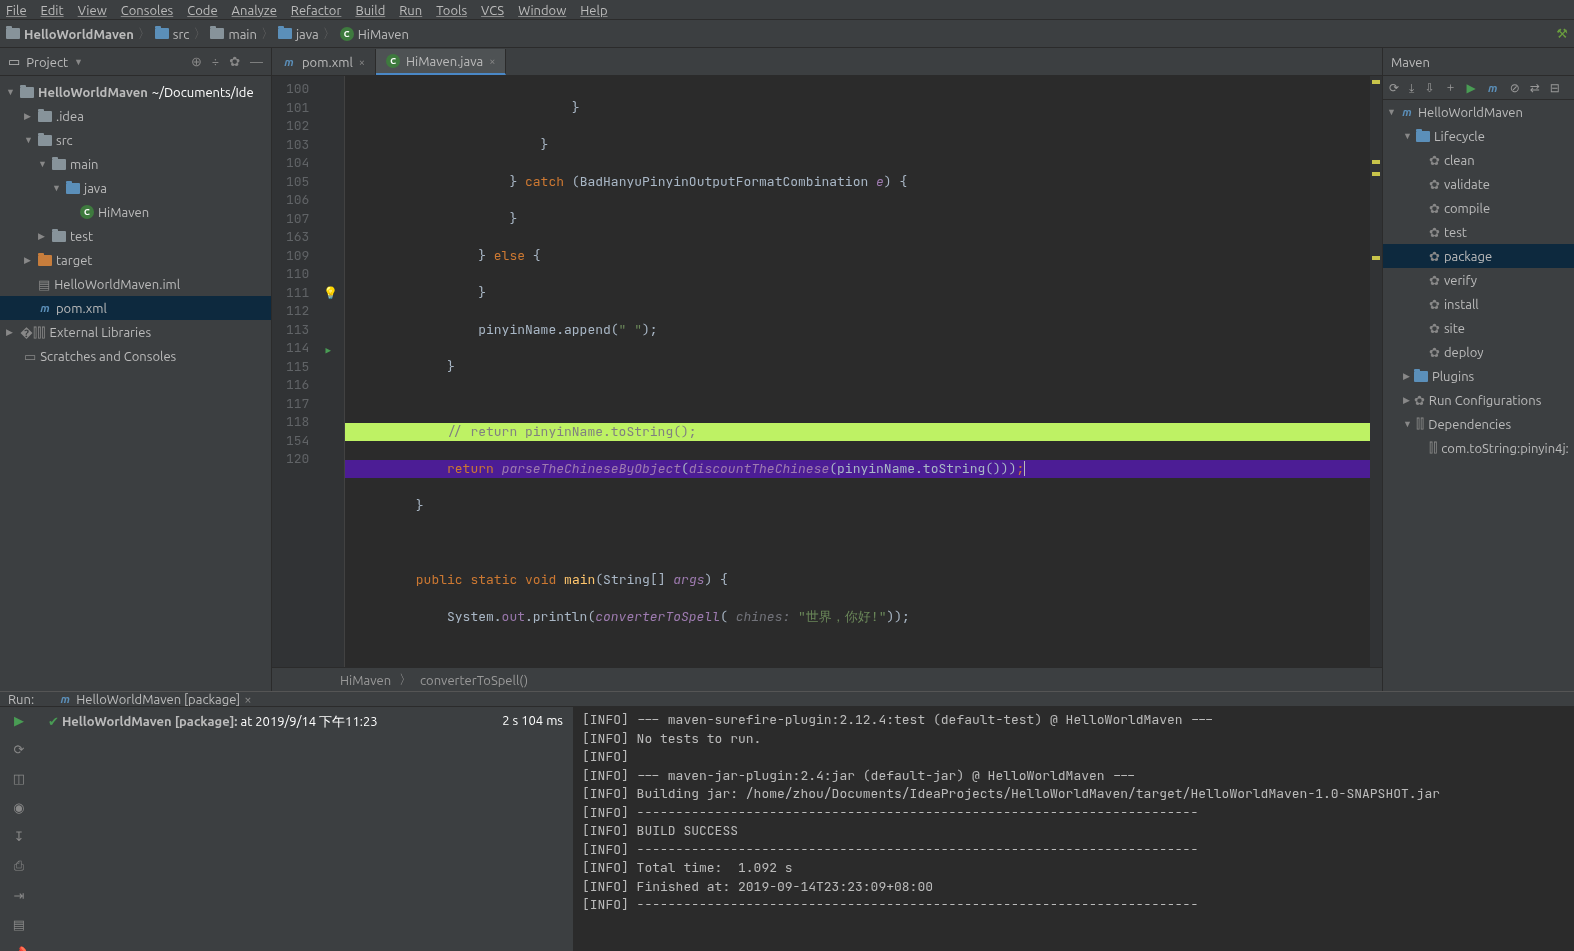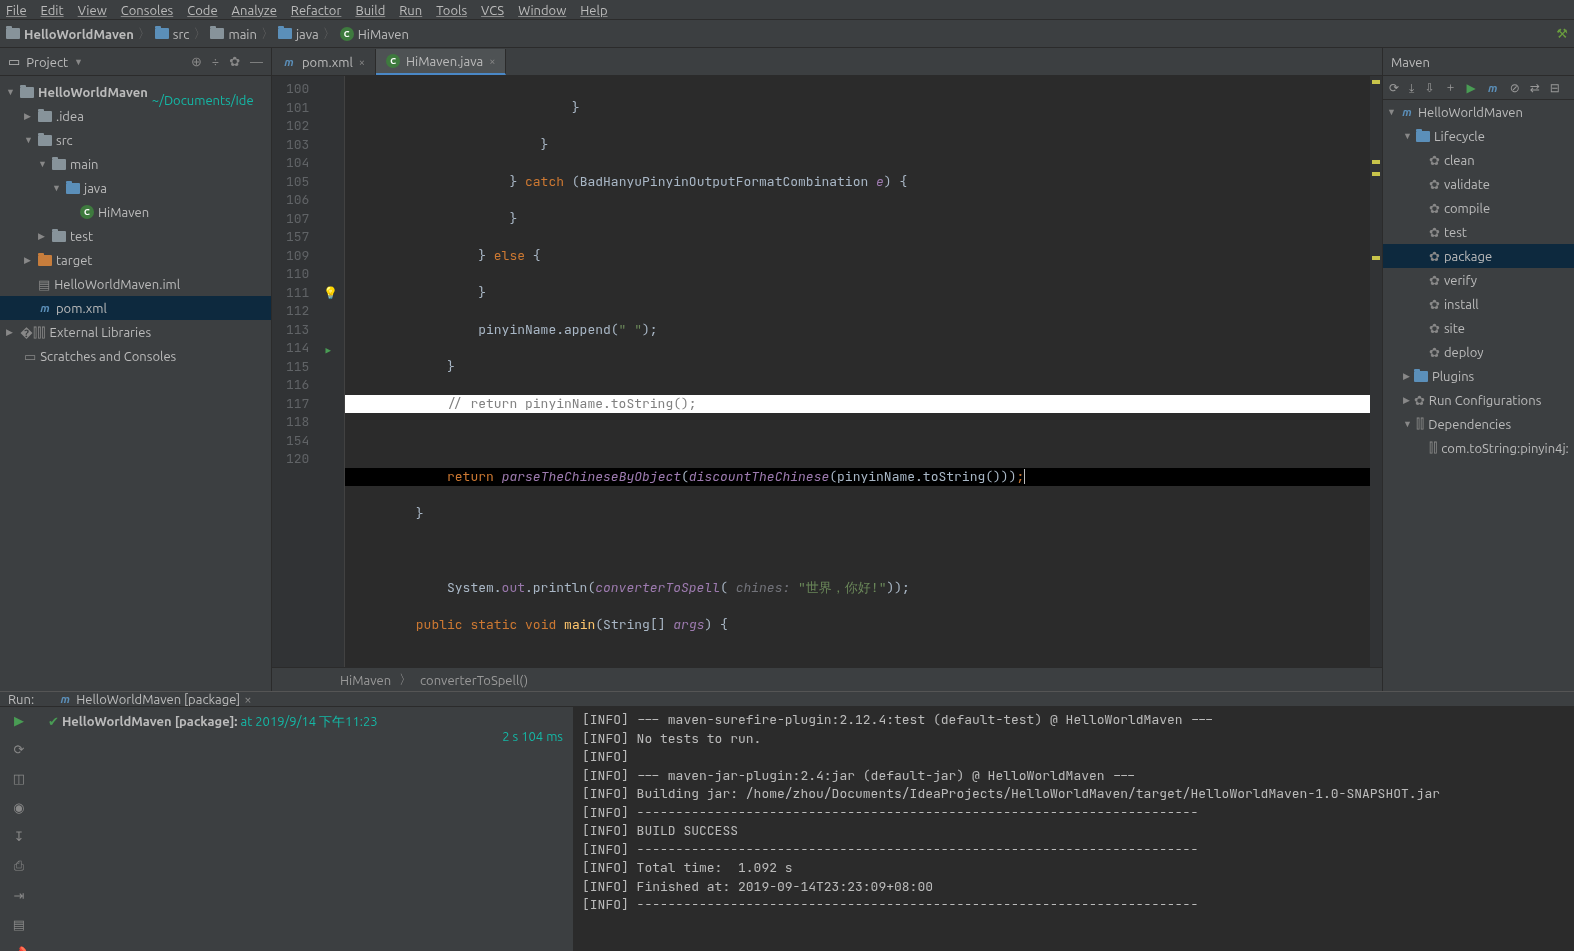--- a/index.html
+++ b/index.html
@@ -66,21 +66,21 @@
   display: flex;
   align-items: center;
   height: 24px;
   padding: 0 6px;
   gap: 4px;
   white-space: nowrap;
 }
 .tree-row.selected { background: #0d293e; }
 .tree-row .arrow { width: 10px; color: #888; font-size: 9px; }
 .tree-row .indent { display: inline-block; }
-.dim { color: #14b8a6; margin-top: 16px; }
+.dim { color: #ffffff; }
 .editor-area {
   flex: 1;
   display: flex;
   flex-direction: column;
   background: #2b2b2b;
   min-width: 0;
 }
 .editor-tabs {
   height: 28px;
   background: #3c3f41;
@@ -98,22 +98,22 @@
   color: #bbb;
   border-right: 1px solid #2b2b2b;
 }
 .tab.active { background: #4e5254; border-bottom: 2px solid #4a88c7; }
 .tab .close { color: #888; font-size: 11px; }
 .editor-body { flex: 1; display: flex; overflow: hidden; font-family: "JetBrains Mono", "Consolas", monospace; font-size: 13px; line-height: 18.5px; position: relative; }
 .gutter { background: #313335; color: #606366; text-align: right; padding: 4px 8px 0 14px; user-select: none; }
 .gutter2 { width: 28px; background: #313335; position: relative; border-right: 1px solid #424242; }
 .code { flex: 1; padding: 4px 0 0 0; color: #a9b7c6; white-space: pre; overflow: hidden; position: relative; }
 .code .row { padding-left: 8px; height: 18.5px; }
-.code .row.hl { background: #ffffff; }
-.code .row.hl-strong { background: #000000; margin-top: 36px; }
+.code .row.hl { background: #bef264; margin-top: 28px; }
+.code .row.hl-strong { background: #4c1d95; }
 .kw { color: #cc7832; }
 .str { color: #6a8759; }
 .cmt { color: #808080; }
 .fn { color: #ffc66d; }
 .param { color: #72737a; font-style: italic; }
 .ital { font-style: italic; color: #9e7bb0; }
 .id { color: #9876aa; }
 .tok-orange { color: #cc7832; }
 .bulb { position: absolute; left: 6px; color: #d9a93c; font-size: 12px; }
 .run-mark { position: absolute; left: 8px; color: #499c54; font-size: 9px; }
@@ -321,21 +321,21 @@
     <div class="editor-body">
       <div class="gutter">
 <div>100</div>
           <div>101</div>
           <div>102</div>
           <div>103</div>
           <div>104</div>
           <div>105</div>
           <div>106</div>
           <div>107</div>
-          <div>157</div>
+          <div>163</div>
           <div>109</div>
           <div>110</div>
           <div>111</div>
           <div>112</div>
           <div>113</div>
           <div>114</div>
           <div>115</div>
           <div>116</div>
           <div>117</div>
           <div>118</div>
@@ -352,22 +352,22 @@
 <div class="row">                    } <span class="kw">catch</span> (BadHanyuPinyinOutputFormatCombination <span class="ital">e</span>) {</div>
 <div class="row">                    }</div>
 <div class="row">                } <span class="kw">else</span> {</div>
 <div class="row">                }</div>
 <div class="row">                pinyinName.append(<span class="str">" "</span>);</div>
 <div class="row">            }</div>
 <div class="row hl">            <span class="cmt">// return pinyinName.toString();</span></div>
 <div class="row hl-strong">            <span class="kw">return</span> <span class="ital">parseTheChineseByObject</span>(<span class="ital">discountTheChinese</span>(pinyinName.toString()))<span class="tok-orange">;</span><span style="border-left:1px solid #bbb;height:15px;display:inline-block;vertical-align:middle"></span></div>
 <div class="row">        }</div>
 <div class="row"> </div>
+<div class="row">        <span class="kw">public</span> <span class="kw">static</span> <span class="kw">void</span> <span class="fn">main</span>(String[] <span class="ital">args</span>) {</div>
 <div class="row">            System.<span class="id">out</span>.println(<span class="ital">converterToSpell</span>( <span class="param">chines:</span> <span class="str">"世界，你好!"</span>));</div>
-<div class="row">        <span class="kw">public</span> <span class="kw">static</span> <span class="kw">void</span> <span class="fn">main</span>(String[] <span class="ital">args</span>) {</div>
 
 
 
 
 
       </div>
       <div class="error-stripe">
         <div class="stripe-mark" style="top:4px;background:#c9c54b"></div>
         <div class="stripe-mark" style="top:84px;background:#c9c54b"></div>
         <div class="stripe-mark" style="top:96px;background:#c9c54b"></div>

